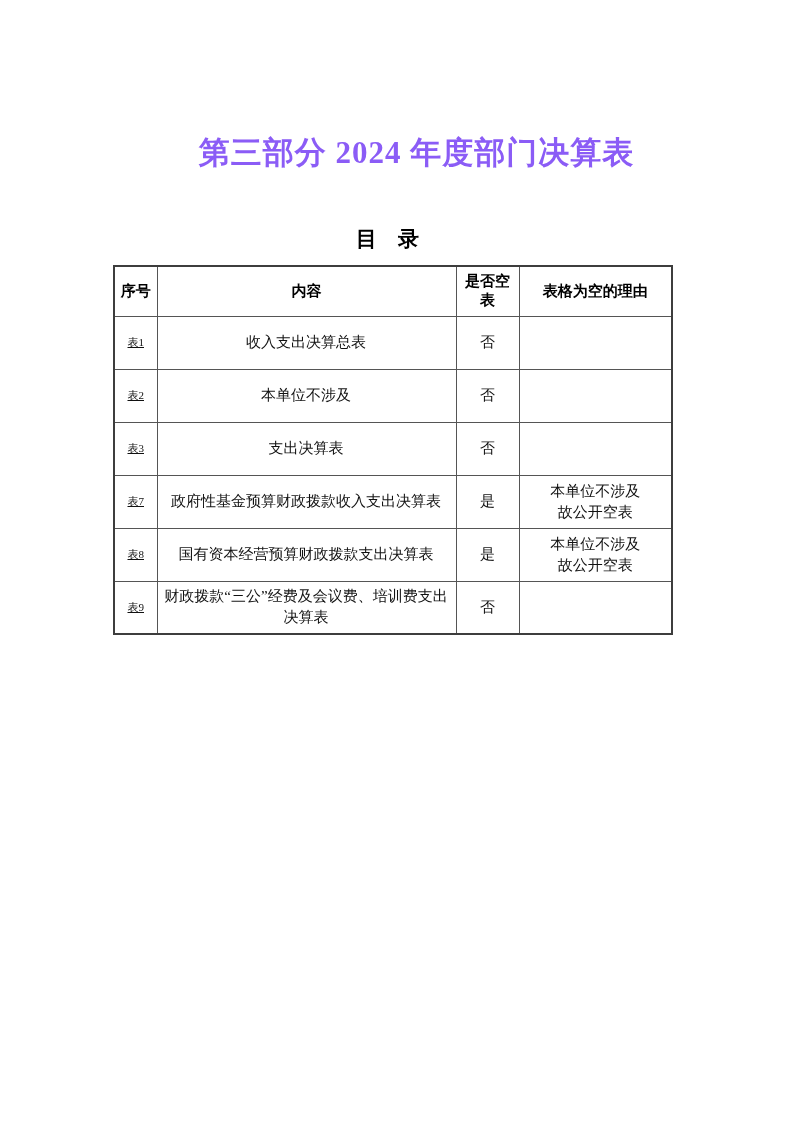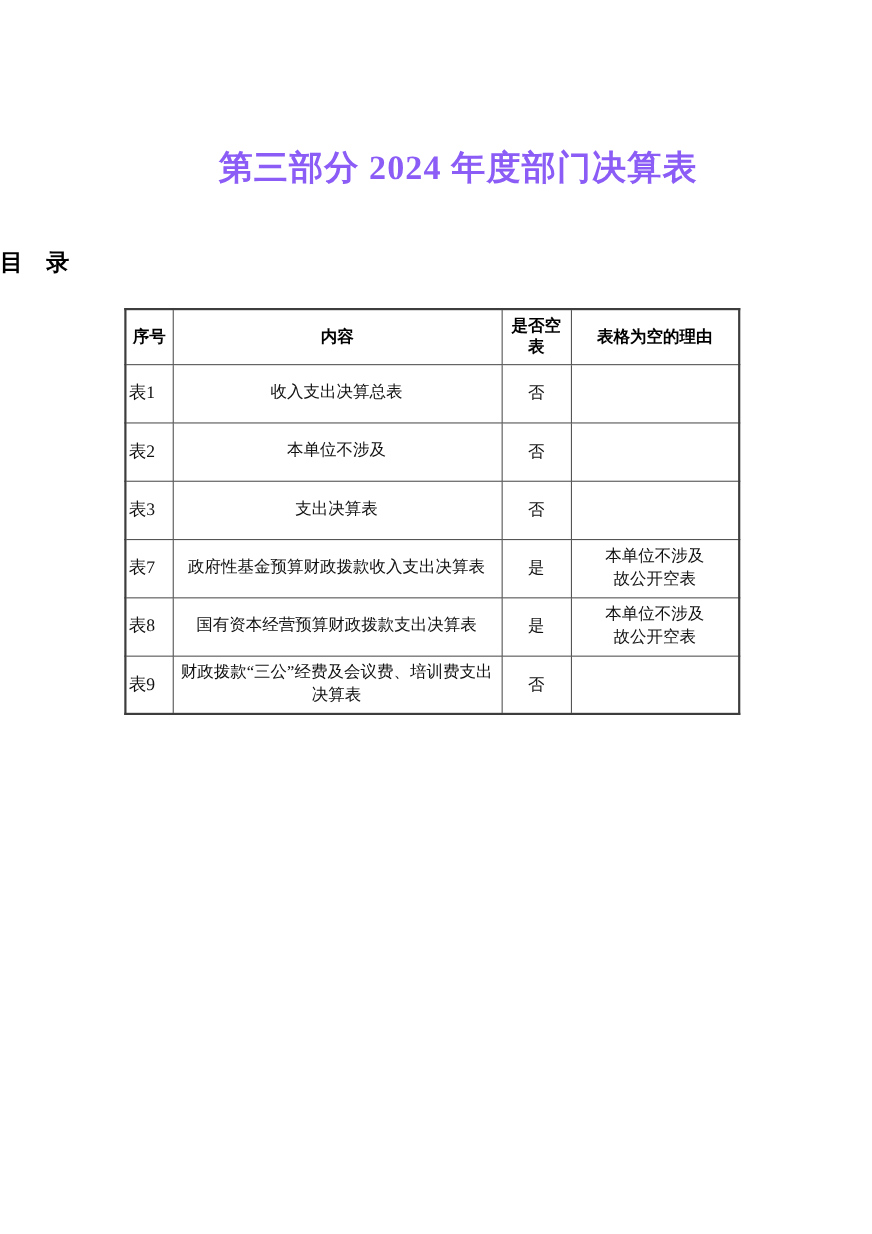--- a/index.html
+++ b/index.html
@@ -32,57 +32,58 @@
     line-height: 38px;
     letter-spacing: 1px;
     color: #8b5cf6;
     white-space: nowrap;
   }
   .toc-heading {
     position: absolute;
     top: 226px;
     left: 0;
     right: 18px;
-    text-align: left;
+    text-align: center;
     font-family: "Liberation Sans", "DejaVu Sans", sans-serif;
     font-weight: bold;
     font-size: 21px;
     line-height: 26px;
     color: #000000;
   }
   table.toc-table {
     position: absolute;
     top: 265px;
     left: 113px;
     width: 558px;
     border-collapse: collapse;
     table-layout: fixed;
     border: 2px solid #3d3d3d;
     background: #ffffff;
-    margin-top: 15px;
   }
   table.toc-table th,
   table.toc-table td {
     border: 1px solid #555555;
     vertical-align: middle;
     overflow: hidden;
   }
   table.toc-table thead tr { height: 50px; }
   table.toc-table tbody tr { height: 53px; }
   table.toc-table th {
     font-family: "Liberation Sans", "DejaVu Sans", sans-serif;
     font-weight: bold;
     font-size: 15px;
     text-align: center;
     padding: 0 2px;
     color: #000000;
   }
   td.cell-no {
-    font-size: 16px;
+    font-size: 11px;
+    text-align: center;
     padding: 0 2px;
+    text-decoration: underline;
   }
   td.cell-content {
     font-size: 15px;
     text-align: center;
     padding: 2px 6px 2px 5px;
     line-height: 21px;
     position: relative;
   }
   td.cell-empty {
     font-size: 15px;

